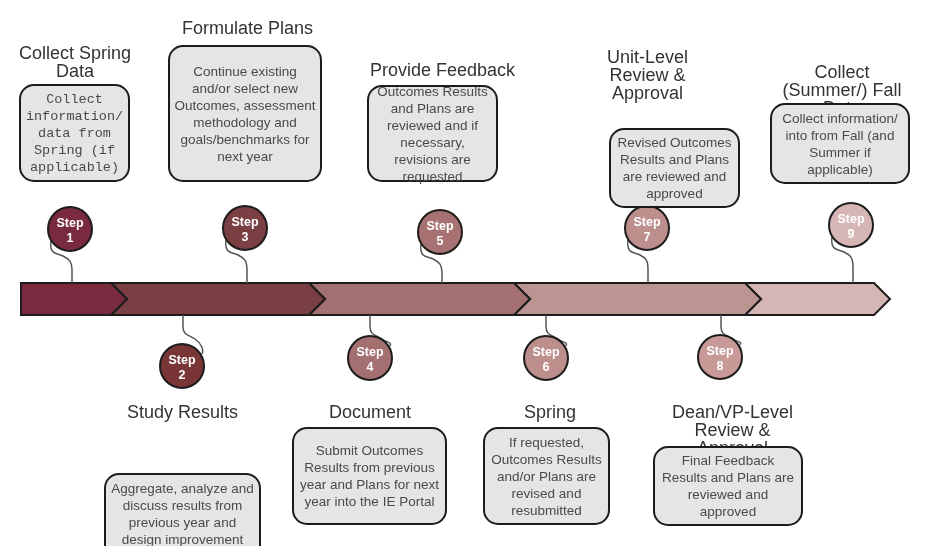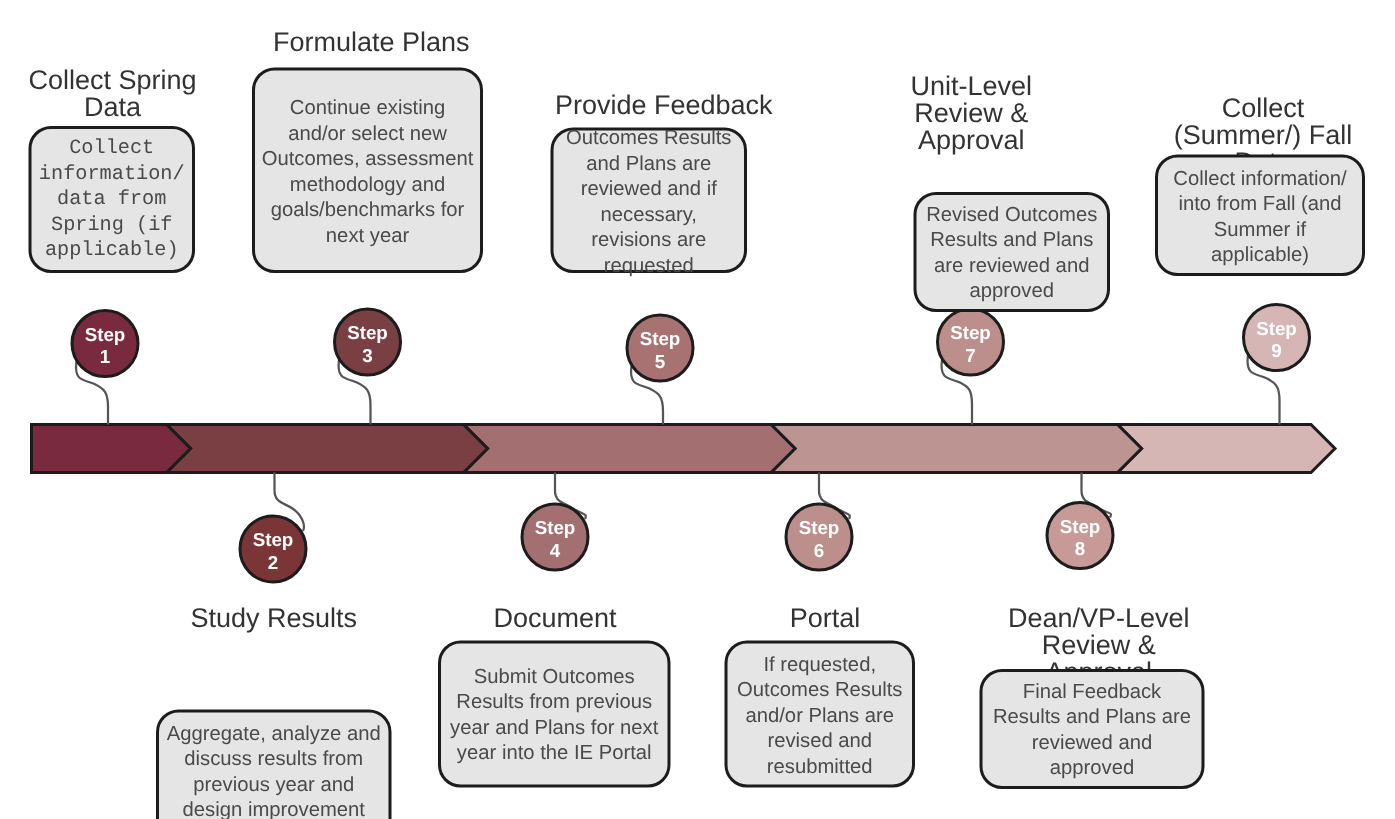--- a/index.html
+++ b/index.html
@@ -114,21 +114,21 @@
 <div class="title" style="left:110px; top:403px; width:145px;">Study Results</div>
 <div class="box" style="left:104px; top:427px; width:157px; height:98px;margin-top:46px;">
     <span>Aggregate, analyze and discuss results from previous year and design improvement actions</span>
   </div>
 
 <div class="title" style="left:300px; top:403px; width:140px;">Document</div>
 <div class="box" style="left:292px; top:427px; width:155px; height:98px;">
     <span>Submit Outcomes Results from previous year and Plans for next year into the IE Portal</span>
   </div>
 
-<div class="title" style="left:500px; top:403px; width:100px;">Portal</div>
+<div class="title" style="left:500px; top:403px; width:100px;">Spring</div>
 <div class="box" style="left:483px; top:427px; width:127px; height:98px;">
     <span>If requested, Outcomes Results and/or Plans are revised and resubmitted</span>
   </div>
 
 <div class="title" style="left:660px; top:403px; width:145px;">Dean/VP-Level Review &amp; Approval</div>
 <div class="box" style="left:653px; top:446px; width:150px; height:80px;">
     <span>Final Feedback Results and Plans are reviewed and approved</span>
   </div>
 
 </body></html>

